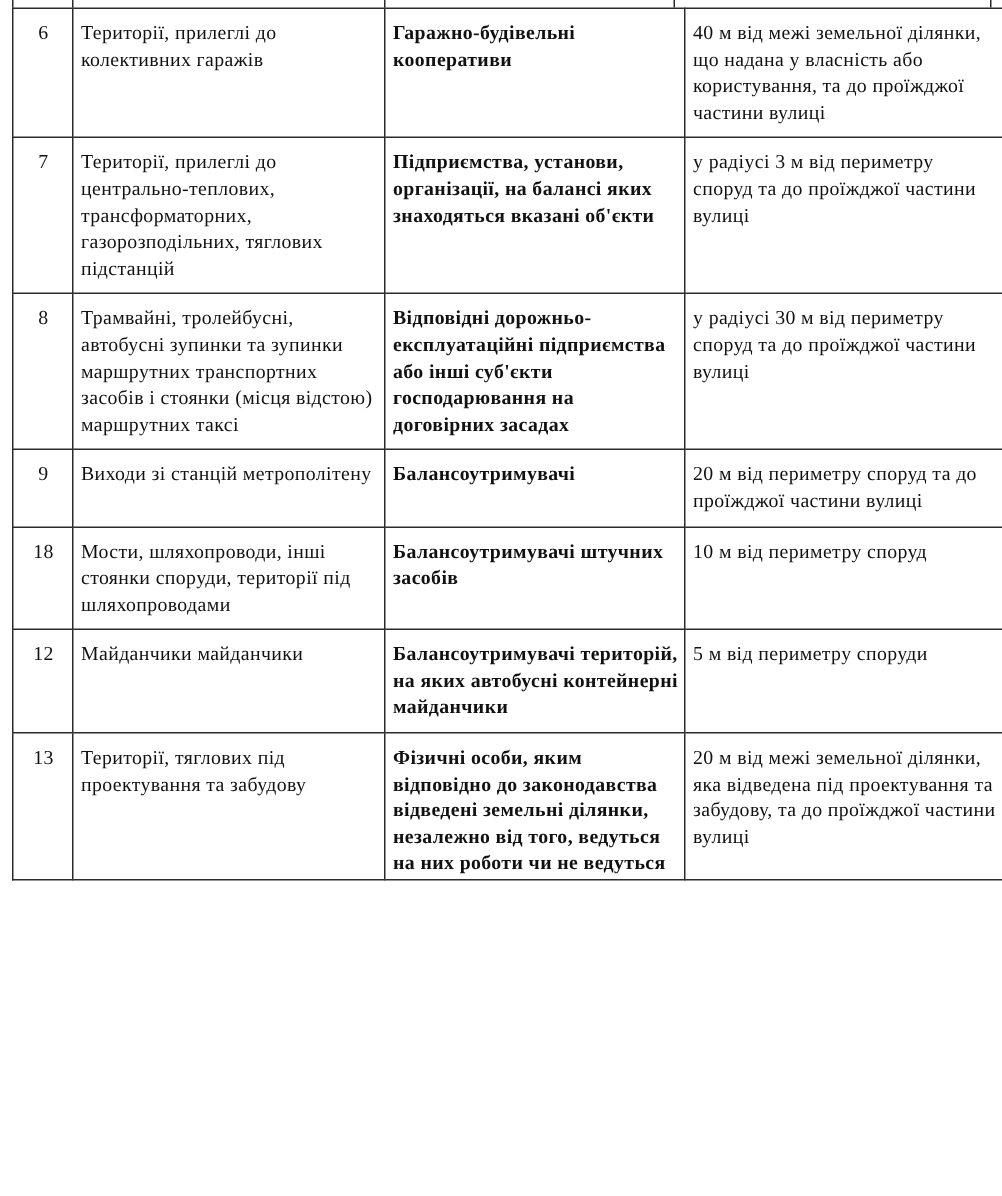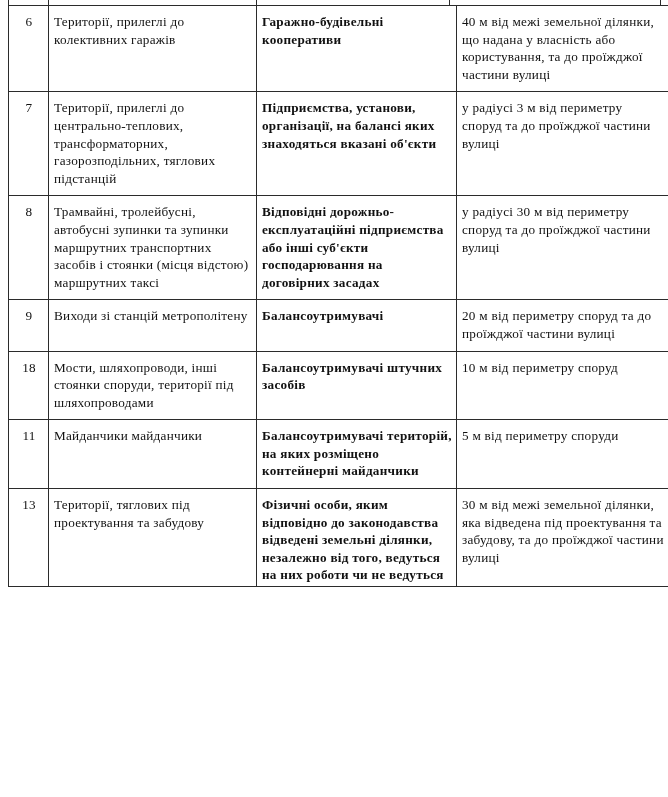--- a/index.html
+++ b/index.html
@@ -144,29 +144,29 @@
 
 
       <tr>
         <td class="col-num">18</td>
         <td class="col-obj">Мости, шляхопроводи, інші стоянки споруди, території під шляхопроводами</td>
         <td class="col-resp">Балансоутримувачі штучних засобів</td>
         <td class="col-dist">10 м від периметру споруд</td>
       </tr>
 
       <tr>
-        <td class="col-num">11</td>
+        <td class="col-num">12</td>
         <td class="col-obj">Майданчики майданчики</td>
-        <td class="col-resp">Балансоутримувачі територій, на яких розміщено контейнерні майданчики</td>
+        <td class="col-resp">Балансоутримувачі територій, на яких автобусні контейнерні майданчики</td>
         <td class="col-dist">5 м від периметру споруди</td>
       </tr>
 
       <tr class="last-row">
         <td class="col-num">13</td>
         <td class="col-obj">Території, тяглових під проектування та забудову</td>
         <td class="col-resp">Фізичні особи, яким відповідно до законодавства відведені земельні ділянки, незалежно від того, ведуться на них роботи чи не ведуться</td>
-        <td class="col-dist">30 м від межі земельної ділянки, яка відведена під проектування та забудову, та до проїжджої частини вулиці</td>
+        <td class="col-dist">20 м від межі земельної ділянки, яка відведена під проектування та забудову, та до проїжджої частини вулиці</td>
       </tr>
 
     </tbody>
   </table>
 
 </div>
 
 </body></html>

